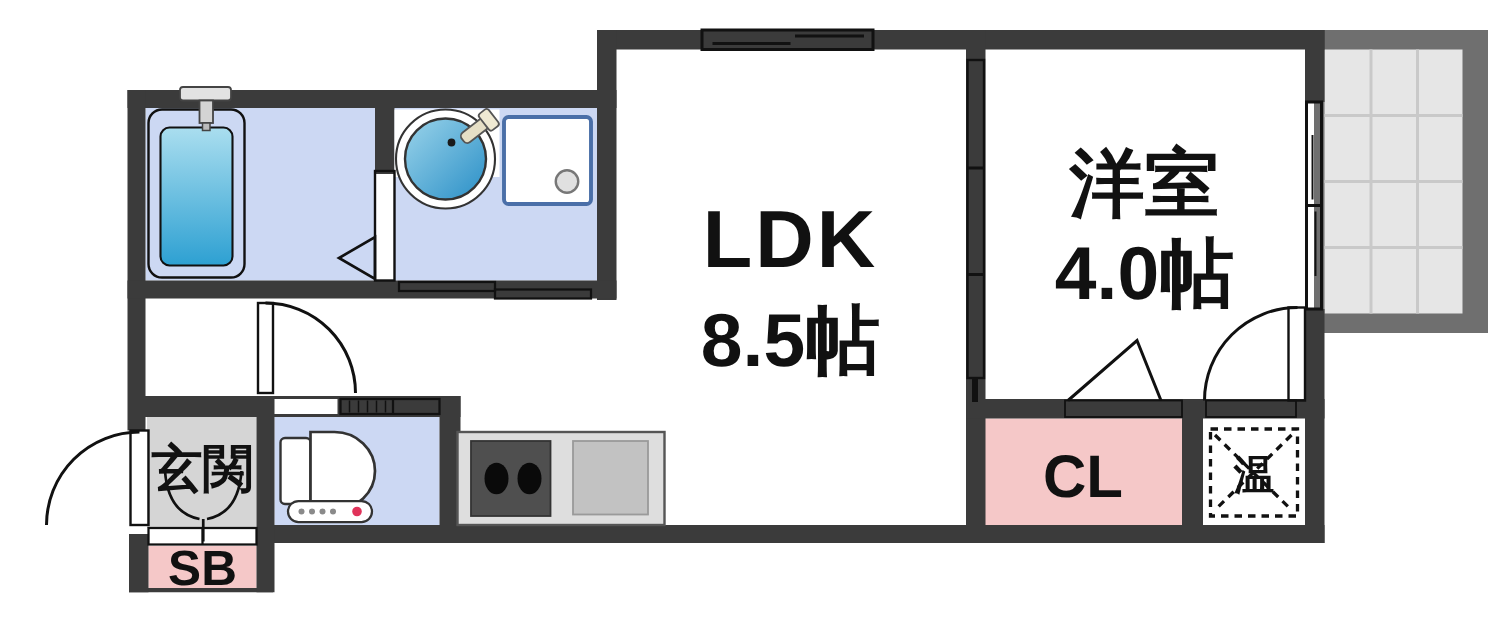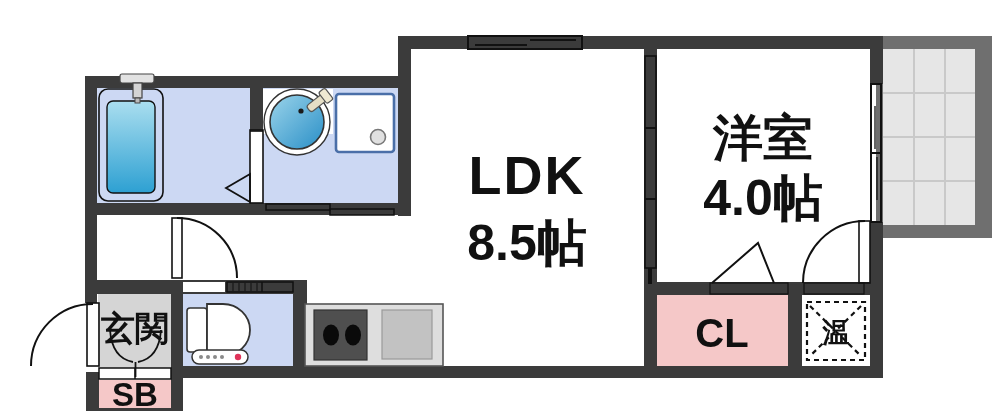--- a/index.html
+++ b/index.html
@@ -1,17 +1,17 @@
 <!DOCTYPE html>
 <html style="--wall: #3b3b3b; --line: #111111; --text: #111111; --floor-blue: #ccd8f3; --pink: #f5c8c8; --genkan-gray: #d5d5d5; --balcony-border: #6f6f6f; --balcony-fill: #e6e6e6; --balcony-grid: #c9c9c9; --counter: #dedede; --stove: #4f4f4f; --stove-right: #c2c2c2; --tub-top: #aadeef; --tub-bottom: #2da0d2; --basin-top: #9bd4ea; --basin-bottom: #2a8fc7; --pan-border: #4a6fa8; --red-dot: #e0335a;"><head>
 <meta charset="utf-8">
 <style>
   html,body{margin:0;padding:0;background:#ffffff;}
   .stage{position:relative;width:1000px;height:395px;background:#ffffff;overflow:hidden;
-         font-family:"Liberation Sans",sans-serif;margin-top:16px;}
+         font-family:"Liberation Sans",sans-serif;}
   svg{position:absolute;left:0;top:0;}
   .wall{fill:var(--wall);}
   .floor-blue{fill:var(--floor-blue);}
   .pink{fill:var(--pink);}
   .gray-floor{fill:var(--genkan-gray);}
   .white{fill:#ffffff;}
   .ln{stroke:var(--line);fill:none;}
   .lab{fill:var(--text);font-weight:700;text-anchor:middle;}
   .st-tub-top{stop-color:var(--tub-top);}
   .st-tub-bot{stop-color:var(--tub-bottom);}

